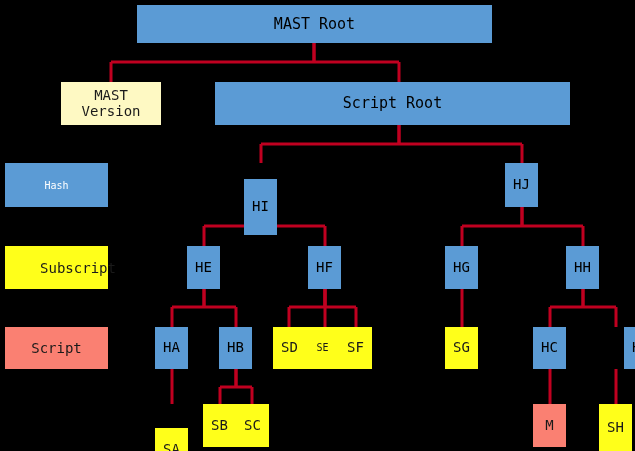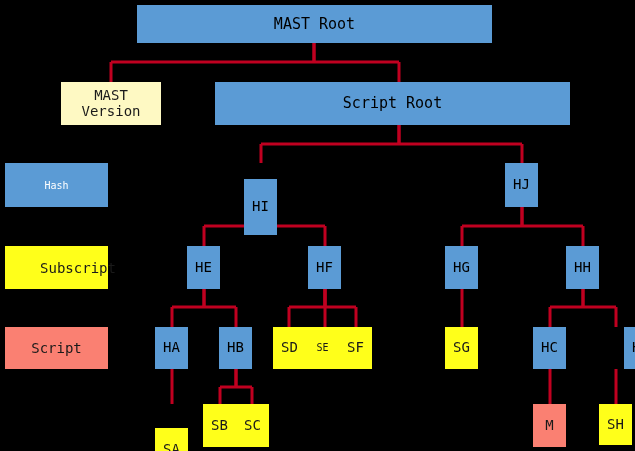--- a/index.html
+++ b/index.html
@@ -105,17 +105,17 @@
     <div class="node subscript" style="left: 273px; top: 327px; width: 33px; height: 42px; font-size: 14px;">SD</div>
     <div class="node subscript" style="left: 306px; top: 327px; width: 33px; height: 42px; font-size: 10px;">SE</div>
     <div class="node subscript" style="left: 339px; top: 327px; width: 33px; height: 42px; font-size: 14px;">SF</div>
     <div class="node subscript" style="left: 445px; top: 327px; width: 33px; height: 42px; font-size: 14px;">SG</div>
     <div class="node hash" style="left: 533px; top: 327px; width: 33px; height: 42px; font-size: 14px;">HC</div>
     <div class="node hash" style="left: 599px; top: 327px; width: 33px; height: 42px; font-size: 14px; margin-left: 25px;">HD</div>
     <div class="node subscript" style="left: 155px; top: 404px; width: 33px; height: 43px; font-size: 14px; margin-top: 24px;">SA</div>
     <div class="node subscript" style="left: 203px; top: 404px; width: 33px; height: 43px; font-size: 14px;">SB</div>
     <div class="node subscript" style="left: 236px; top: 404px; width: 33px; height: 43px; font-size: 14px;">SC</div>
     <div class="node message" style="left: 533px; top: 404px; width: 33px; height: 43px; font-size: 14px;">M</div>
-    <div class="node subscript" style="left: 599px; top: 404px; width: 33px; height: 41px; font-size: 14px;">SH</div>
+    <div class="node subscript" style="left: 599px; top: 404px; width: 33px; height: 48px; font-size: 14px;">SH</div>
     <div class="legend-box hash" style="left: 5px; top: 163px; width: 103px; height: 44px; font-size: 10px;">Hash</div>
     <div class="legend-box subscript" style="left: 5px; top: 246px; width: 103px; height: 43px; font-size: 14px;">Subscript</div>
     <div class="legend-box message" style="left: 5px; top: 327px; width: 103px; height: 42px; font-size: 14px;">Script</div>
   </div>
 
 </body></html>

